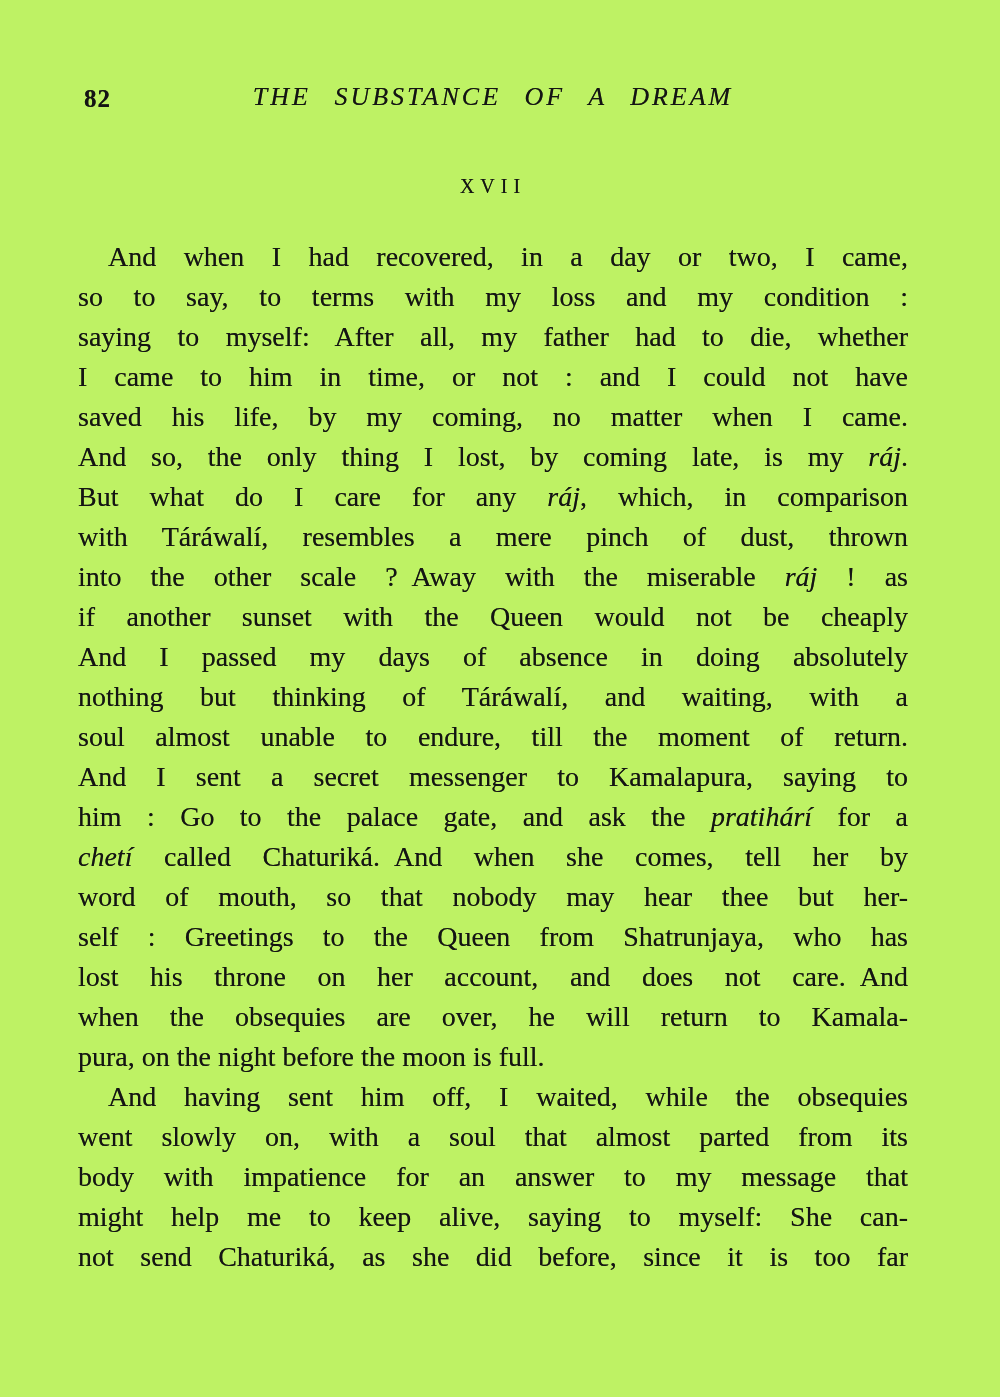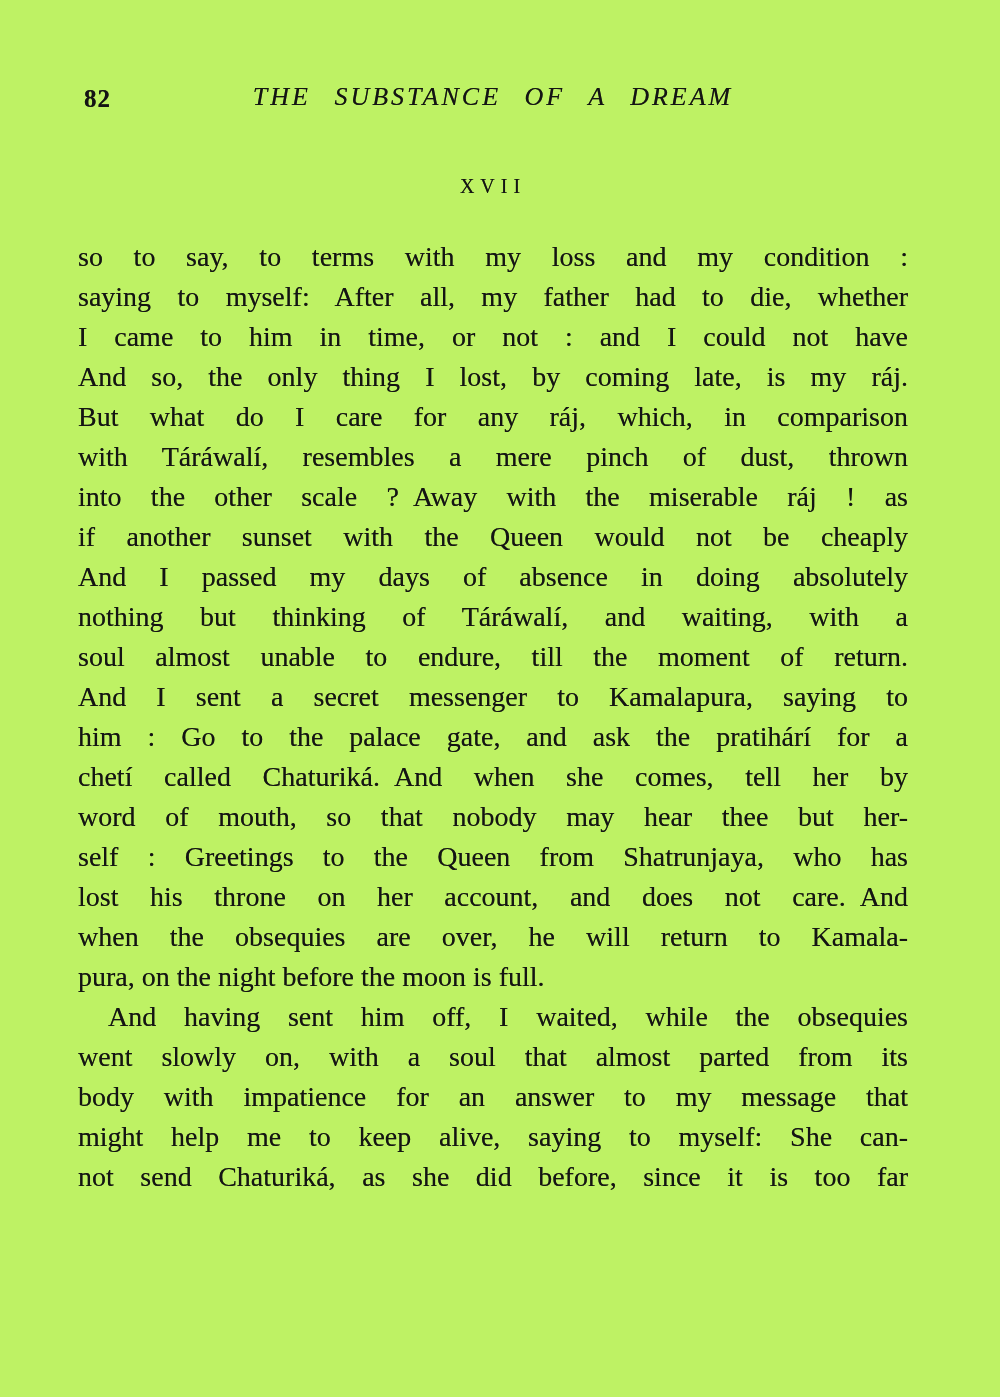--- a/index.html
+++ b/index.html
@@ -71,38 +71,41 @@
     text-align: justify;
     text-align-last: left;
   }
   .line.just {
     text-align-last: justify;
   }
   .line.indent {
     padding-left: 30px;
   }
   .em {
+    font-style: italic;
   }
 </style>
 </head>
 <body>
 
 <div class="scan-page">
 
   <div class="header">
     <span class="pagenum">82</span>
     <span class="running-title">THE SUBSTANCE OF A DREAM</span>
   </div>
 
   <div class="chapter">XVII</div>
 
   <div class="body-text">
+      <div class="line indent just"><span>And when I had recovered, in a day or two, I came,</span></div>
       <div class="line just"><span>so to say, to terms with my loss and my condition :</span></div>
       <div class="line just"><span>saying to myself: After all, my father had to die, whether</span></div>
       <div class="line just"><span>I came to him in time, or not : and I could not have</span></div>
+      <div class="line just"><span>saved his life, by my coming, no matter when I came.</span></div>
       <div class="line just"><span>And so, the only thing I lost, by coming late, is my </span><span class="em">ráj</span><span>.</span></div>
       <div class="line just"><span>But what do I care for any </span><span class="em">ráj</span><span>, which, in comparison</span></div>
       <div class="line just"><span>with Táráwalí, resembles a mere pinch of dust, thrown</span></div>
       <div class="line just"><span>into the other scale ? Away with the miserable </span><span class="em">ráj</span><span> ! as</span></div>
       <div class="line just"><span>if another sunset with the Queen would not be cheaply</span></div>
       <div class="line just"><span>And I passed my days of absence in doing absolutely</span></div>
       <div class="line just"><span>nothing but thinking of Táráwalí, and waiting, with a</span></div>
       <div class="line just"><span>soul almost unable to endure, till the moment of return.</span></div>
       <div class="line just"><span>And I sent a secret messenger to Kamalapura, saying to</span></div>
       <div class="line just"><span>him : Go to the palace gate, and ask the </span><span class="em">pratihárí</span><span> for a</span></div>

